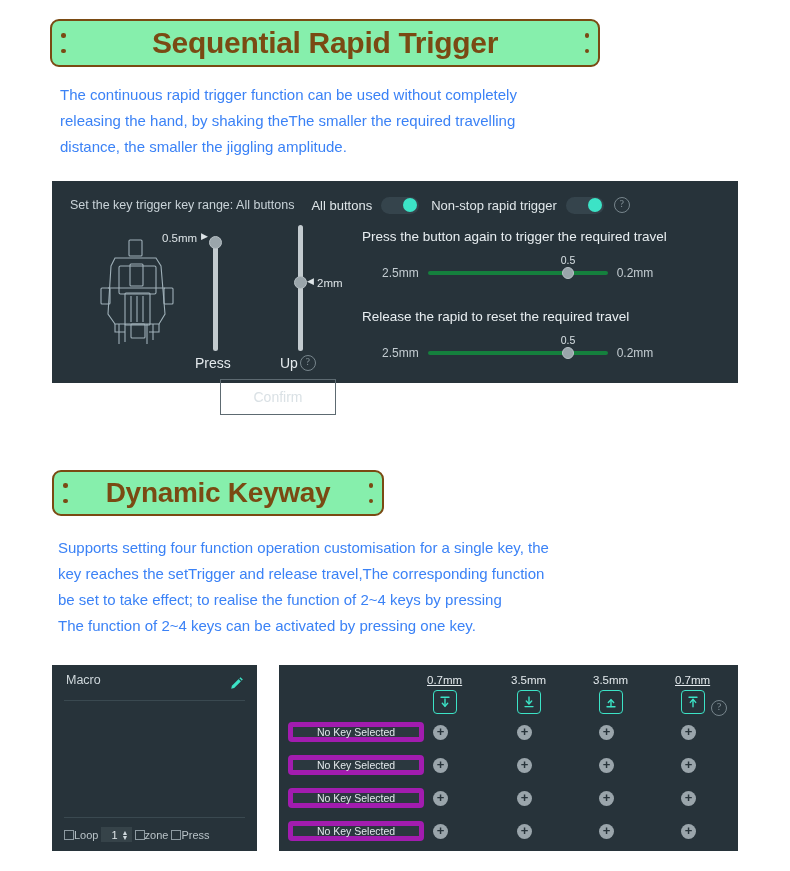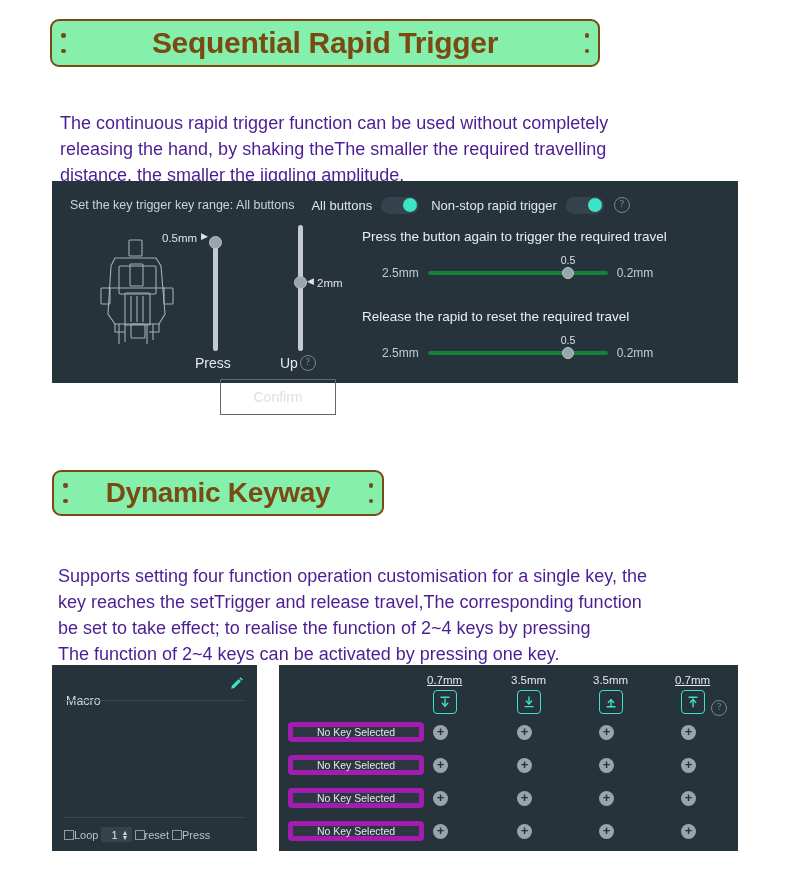--- a/index.html
+++ b/index.html
@@ -43,25 +43,24 @@
     display: block;
     width: 4.5px;
     height: 4.5px;
     border-radius: 50%;
     background: #7a4a13;
   }
 
   
   .para {
     position: absolute;
-    color: #4c1d95;
-    font-size: 18px;
+    color: #3b82f6;
+    font-size: 15px;
     line-height: 26px;
     white-space: pre-line;
-    margin-top: 28px;
   }
 
   
   .panel {
     position: absolute;
     background: #27333a;
     box-sizing: border-box;
   }
 
   
@@ -208,21 +207,21 @@
     color: #dae1e5;
   }
 
   
   .switch-art { position: absolute; }
 
   
   .macro-title {
     position: absolute;
     left: 14px;
-    top: 29px;
+    top: 8px;
     color: #cfd8dc;
     font-size: 12.5px;
   }
   .macro-edit {
     position: absolute;
     right: 12px;
     top: 10px;
     width: 16px;
     height: 16px;
   }
@@ -436,21 +435,21 @@
     <span class="cbx"></span>
     <span>Loop</span>
     <span class="stepper">
       <span class="num">1</span>
       <span class="arrows">
           <span>▲</span>
           <span>▼</span>
         </span>
     </span>
     <span class="cbx"></span>
-    <span>reset</span>
+    <span>zone</span>
     <span class="cbx" style="margin-left:3px;"></span>
     <span>Press</span>
   </div>
 </div>
 
 <div class="panel" style="left:279px; top:665px; width:459px; height:186px;">
 
   <div class="col-head" style="left:148px; top:9px;">
     <span class="mm underline">0.7mm</span>
     <span class="icon-box">

